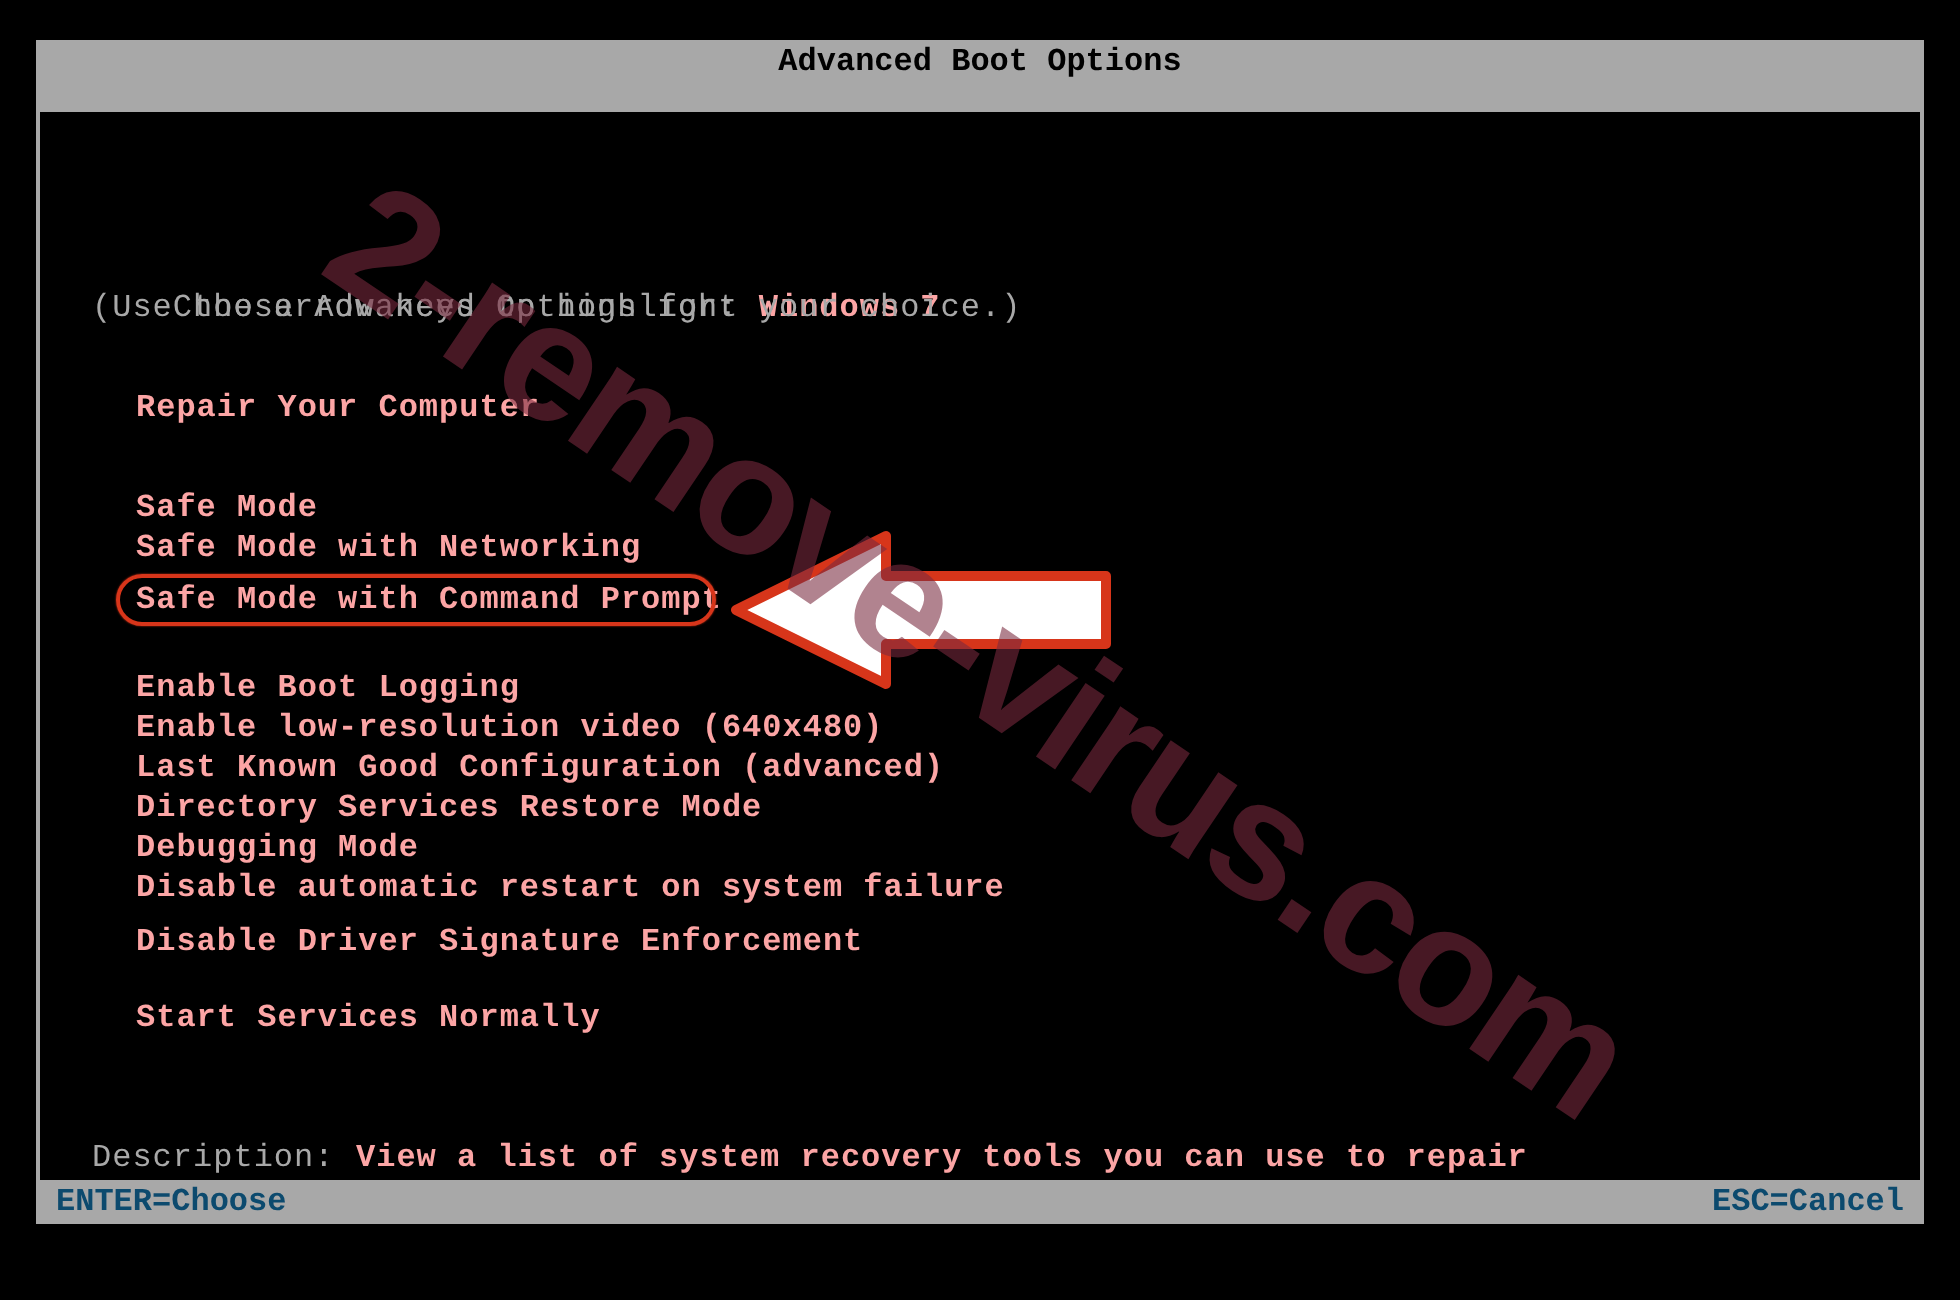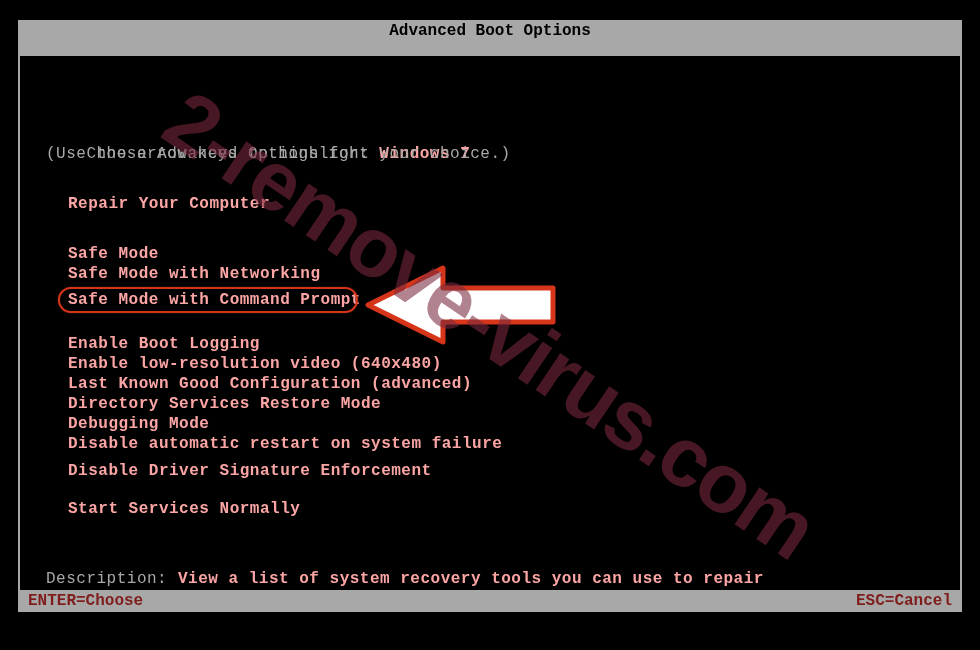--- a/index.html
+++ b/index.html
@@ -59,21 +59,21 @@
     border-radius: 14px;
     box-shadow: 0 0 1px #d7351a;
   }
   .footer {
     position: absolute;
     left: 18px;
     right: 18px;
     bottom: 38px;
     height: 22px;
     background: #a8a8a8;
-    color: #7f1d1d;
+    color: #0c4a6e;
     font-weight: bold;
     line-height: 22px;
   }
   .footer-left { position: absolute; left: 10px; }
   .footer-right { position: absolute; right: 10px; }
   .arrow {
     position: absolute;
     left: 340px;
     top: 218px;
     width: 200px;

